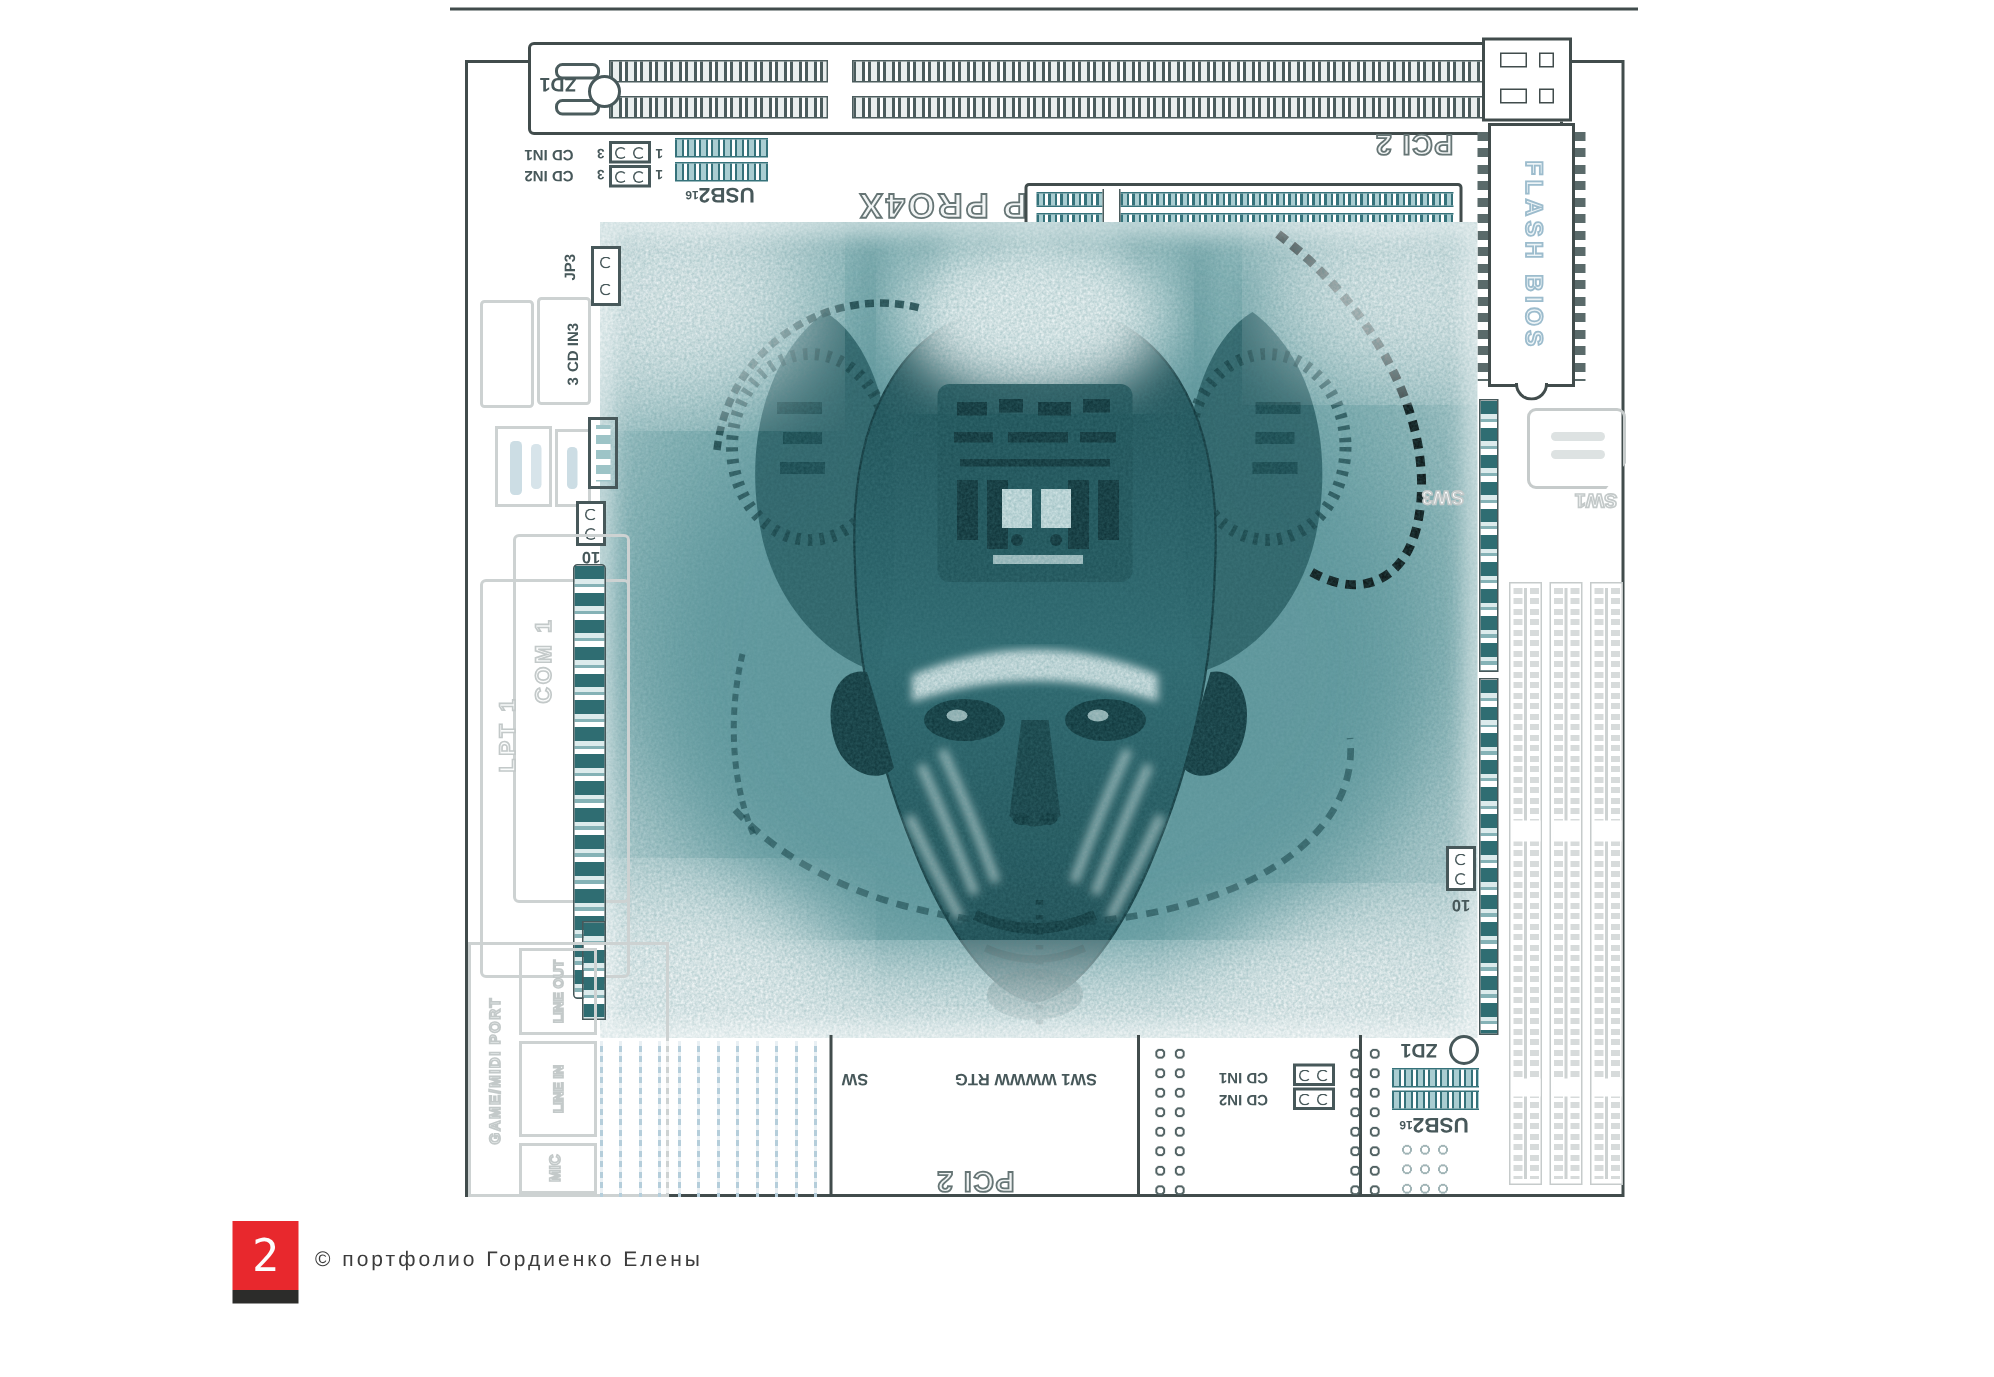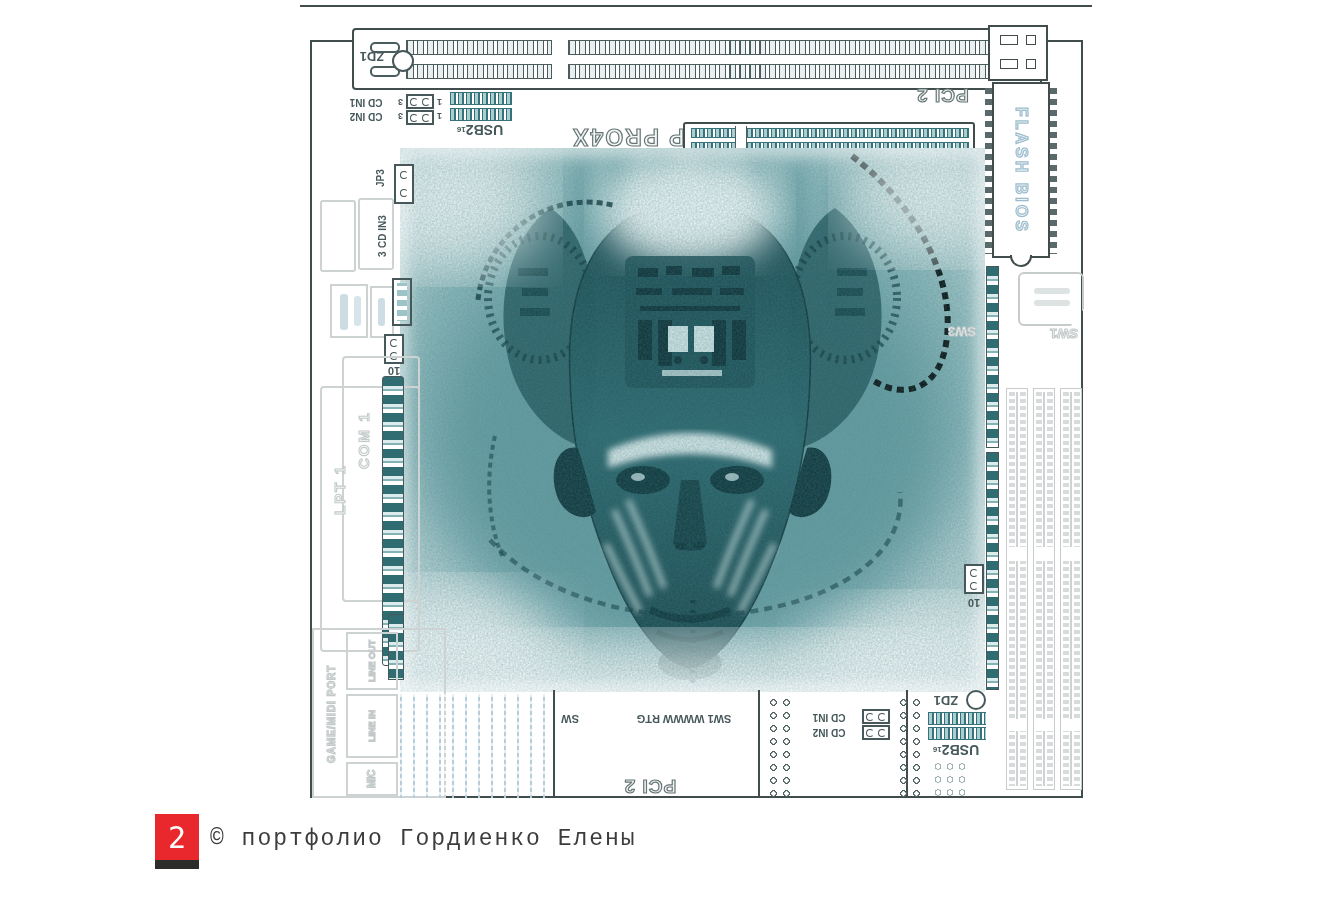--- a/index.html
+++ b/index.html
@@ -32,22 +32,22 @@
   .jumperbox.h{flex-direction:row;}
   .cdot{width:8px;height:8px;border:1.8px solid #47585a;border-radius:50%;border-right-color:transparent;box-sizing:border-box;}
   .circle{border:2px solid #47585a;border-radius:50%;background:#fff;}
   .ghostline{background:#dde2e2;border-radius:3px;}
   .traces{background-image:
      repeating-linear-gradient(180deg,rgba(255,255,255,.7) 0 3px,transparent 3px 7px),
      repeating-linear-gradient(90deg,#b5cedb 0 2px,transparent 2px 13px);}
   .dimm{border:1.5px solid #c6cbcb;background:#fff;}
   .padcol{background-image:repeating-linear-gradient(180deg,#d7dbdb 0 4px,#ffffff 4px 7px);}
   .vline{background:#414c4c;}
-  #footer-copyright{font-family:Liberation Mono, monospace;
-     font-size:23px;letter-spacing:2px;color:#3c3c3c;display:flex;align-items:center;}
+  #footer-copyright{font-family:Liberation Sans, sans-serif;
+     font-size:14px;letter-spacing:2px;color:#3c3c3c;display:flex;align-items:center;}
   #page-num{font-family:"DejaVu Sans Mono",monospace;font-size:30px;color:#fdfdfd;
      display:flex;align-items:center;justify-content:center;}
   .sub{font-size:8px;font-weight:bold;}
 </style>
 </head>
 <body>
 
 <div id="canvas">
 
   <div class="abs vline" style="left:300px;top:5px;width:792px;height:2px;"></div>

